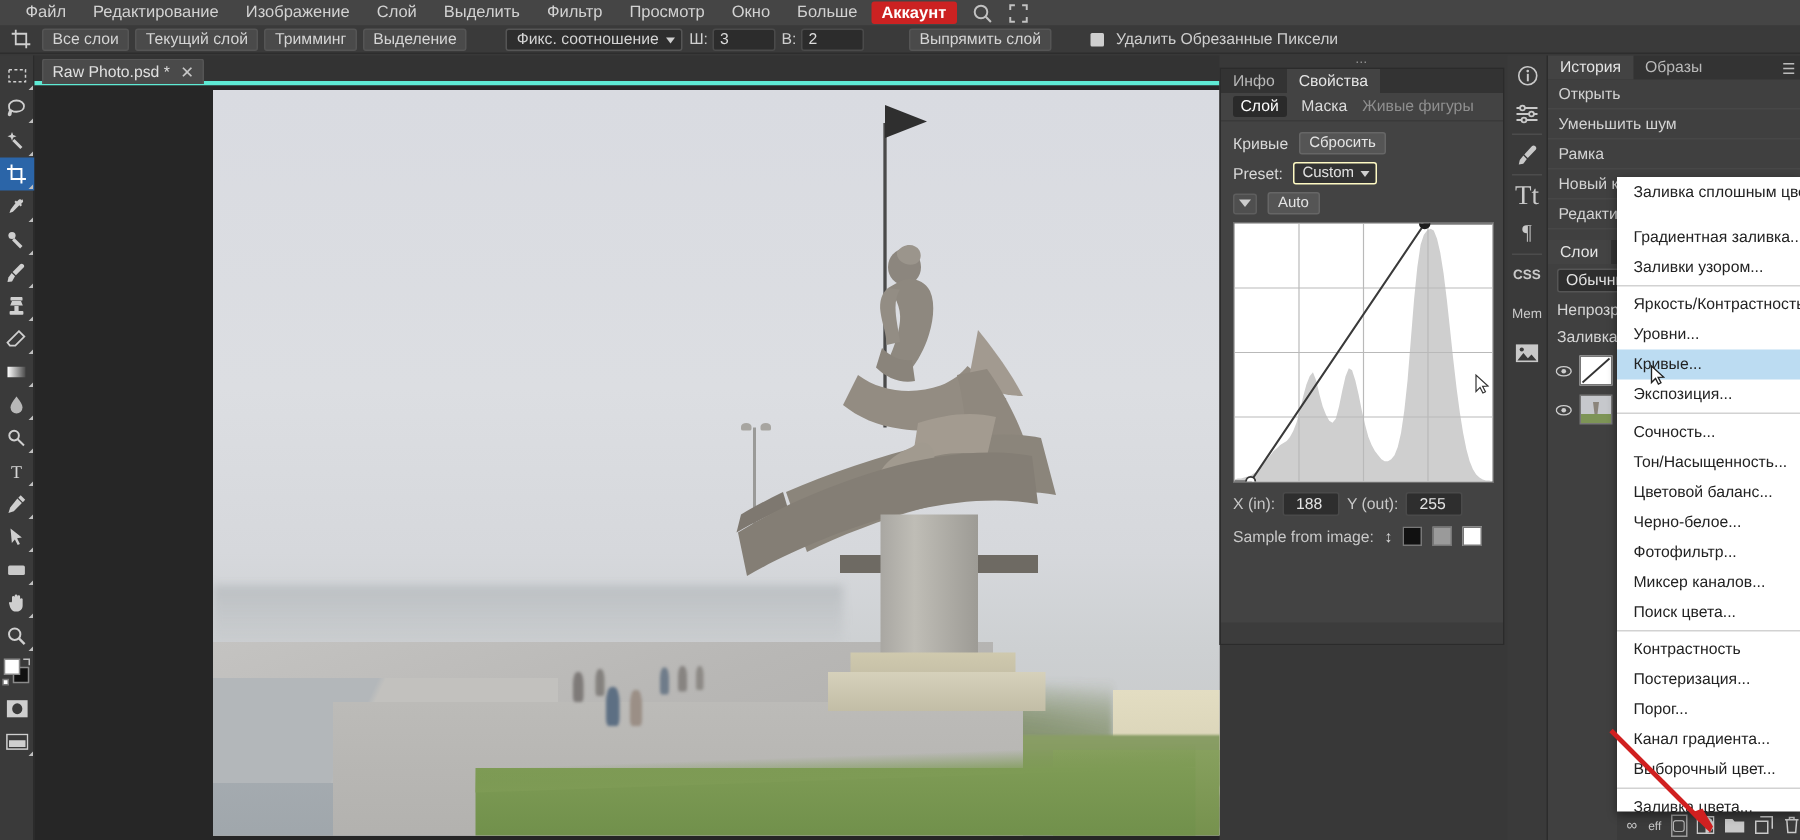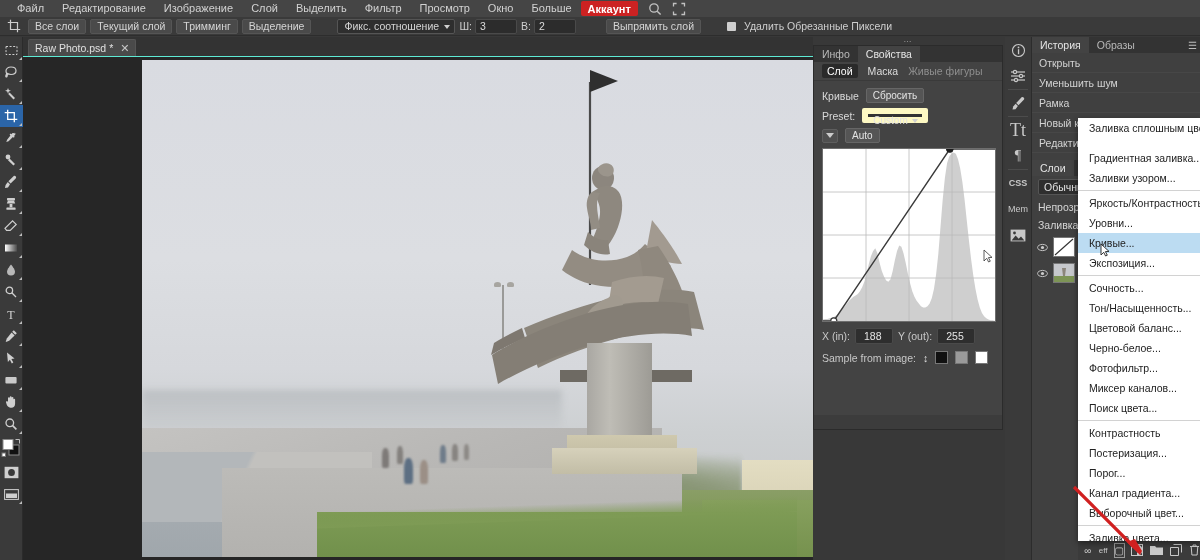--- a/index.html
+++ b/index.html
@@ -54,21 +54,21 @@
   }
   .tool { width:23px; height:22px; display:flex; align-items:center; justify-content:center; position:relative; }
   .tool.active { background:#2b65a8; }
   .tool svg { display:block; }
   .tool .corner { position:absolute; right:1px; bottom:1px; width:0;height:0;
     border-left:3px solid transparent; border-bottom:3px solid #bfbfbf;}
 
   
   .tabstrip {
     position:absolute; left:23px; top:37px; width:790px; height:20px;
-    background:#333; border-bottom:1px solid #5eead4;
+    background:#333; border-bottom:3px solid #5eead4;
   }
   .doctab {
     position:absolute; left:5px; top:2px; height:17px; background:#4a4a4a;
     border:1px solid #555; border-bottom:none; border-radius:2px 2px 0 0;
     display:flex; align-items:center; padding:0 6px; gap:7px;
   }
   .doctab .nm { font-size:10.5px; color:#e0e0e0; }
   .doctab .x { font-size:11px; color:#c6c6c6; }
 
   
@@ -134,21 +134,21 @@
   .ptab { font-size:10.5px; padding:2px 8px 2px 8px; color:#b9b9b9; }
   .ptab.on { background:#434343; color:#e5e5e5; }
   .props-sub { height:19px; display:flex; align-items:center; gap:10px; padding:0 8px; border-bottom:1px solid #3a3a3a;}
   .subitem{font-size:10.5px;color:#dcdcdc;}
   .subitem.on{background:#2a2a2a;padding:1px 5px;border-radius:2px;color:#fff;}
   .subitem.dim{color:#8f8f8f;}
   .props-row { display:flex; align-items:center; gap:7px; padding:5px 8px 0 8px; }
   .props-row .lb { font-size:10.5px; color:#d9d9d9; }
   .mini-btn { background:#555; border:1px solid #666; font-size:10px; color:#e4e4e4;
     padding:1px 6px; border-radius:2px;}
-  .sel-sm { background:#333; border:6px solid #fef9c3; font-size:10px; color:#e2e2e2;
+  .sel-sm { background:#333; border:1px solid #fef9c3; font-size:10px; color:#e2e2e2;
     padding:1px 14px 1px 5px; border-radius:2px; position:relative; height:15px; line-height:12px;}
   .sel-sm .car{position:absolute; right:4px; top:5px; border-left:3px solid transparent;
     border-right:3px solid transparent; border-top:4px solid #d0d0d0;}
   .sel-w { min-width:62px; }
   .tri { width:0;height:0;border-left:4px solid transparent;border-right:4px solid transparent;border-top:5px solid #ccc; }
   .tri-box{background:#4f4f4f;border:1px solid #5e5e5e;width:16px;height:14px;display:flex;align-items:center;justify-content:center;border-radius:2px;}
   .curvebox { position:relative; margin:5px 8px 0 8px; width:174px; height:174px;
     background:#fff; border:1px solid #6e6e6e; }
   .curve-svg { position:absolute; inset:0; }
   .xy-row { display:flex; align-items:center; gap:5px; padding:6px 8px 0 8px; font-size:10.5px;}

